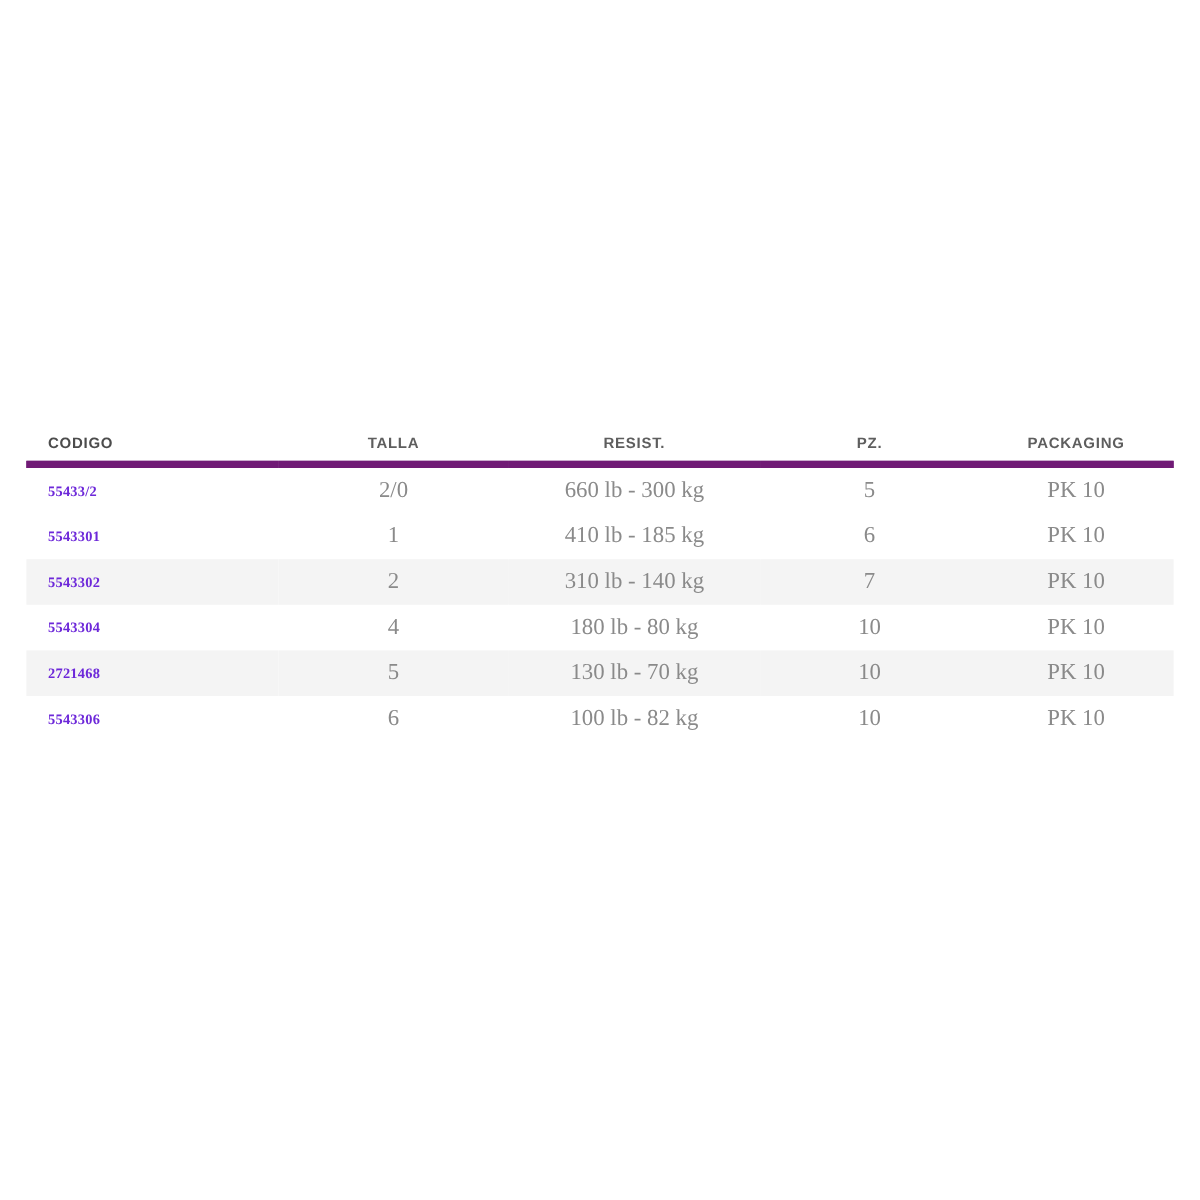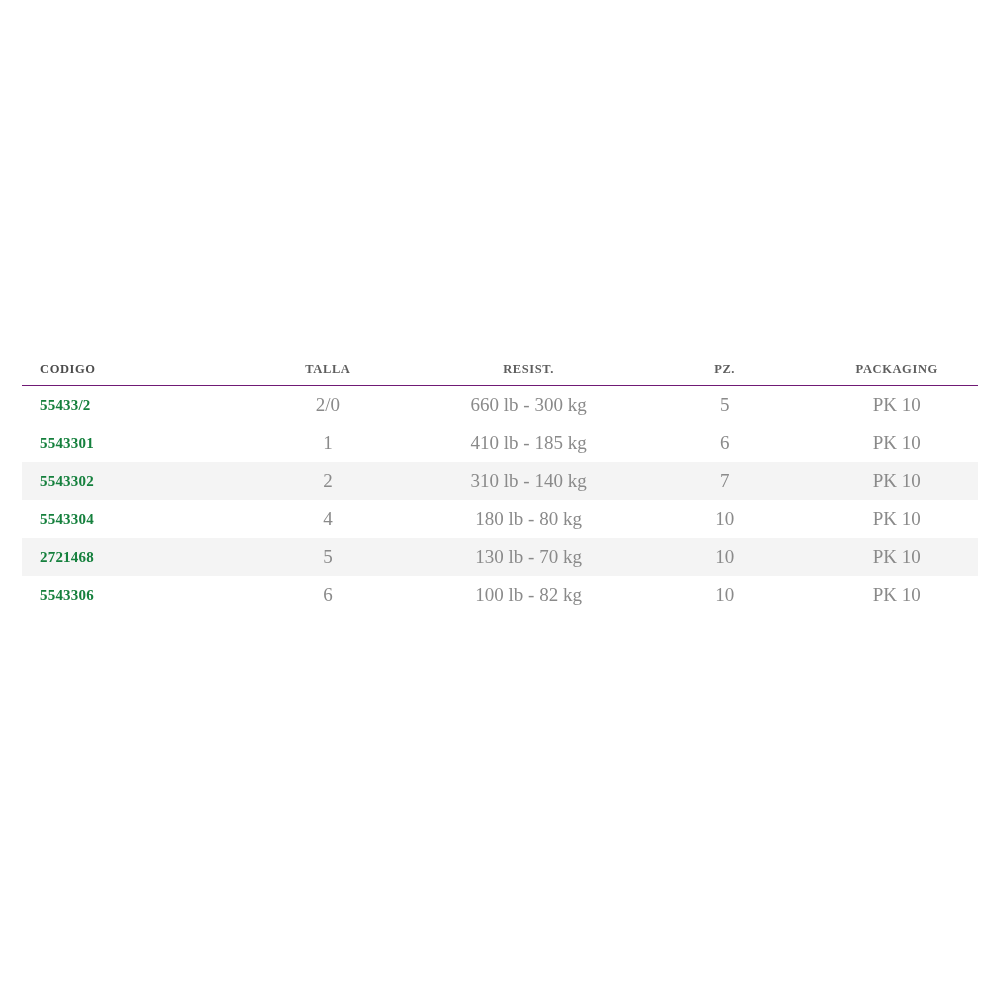--- a/index.html
+++ b/index.html
@@ -28,43 +28,43 @@
     width: 100%;
     border-collapse: collapse;
     table-layout: fixed;
   }
   table.spec-table thead th {
     font-size: 12.5px;
     font-weight: bold;
     color: #5e5e5e;
     letter-spacing: 0.6px;
     padding: 4px 0 8px 0;
-    border-bottom: 1px solid #701a75;
+    border-bottom: 6px solid #701a75;
     text-align: center;
-    font-family: Liberation Serif, serif;
+    font-family: Liberation Sans, sans-serif;
   }
   table.spec-table thead th.col-codigo {
     text-align: left;
     padding-left: 18px;
     color: #4c4c4c;
   }
   table.spec-table tbody td {
     font-size: 19px;
     color: #8a8a8a;
     text-align: center;
     padding: 8px 0 8px 0;
     height: 14px;
     font-family: "Liberation Serif", serif;
   }
   table.spec-table tbody td.col-codigo {
     text-align: left;
     padding-left: 18px;
     font-weight: bold;
-    color: #15803d;
-    font-size: 15px;
+    color: #6d28d9;
+    font-size: 12px;
     letter-spacing: 0.2px;
   }
   table.spec-table tbody tr.alt {
     background: #f4f4f4;
   }
   .col-w-codigo { width: 22%; }
   .col-w-talla  { width: 20%; }
   .col-w-resist { width: 22%; }
   .col-w-pz     { width: 19%; }
   .col-w-pack   { width: 17%; }

